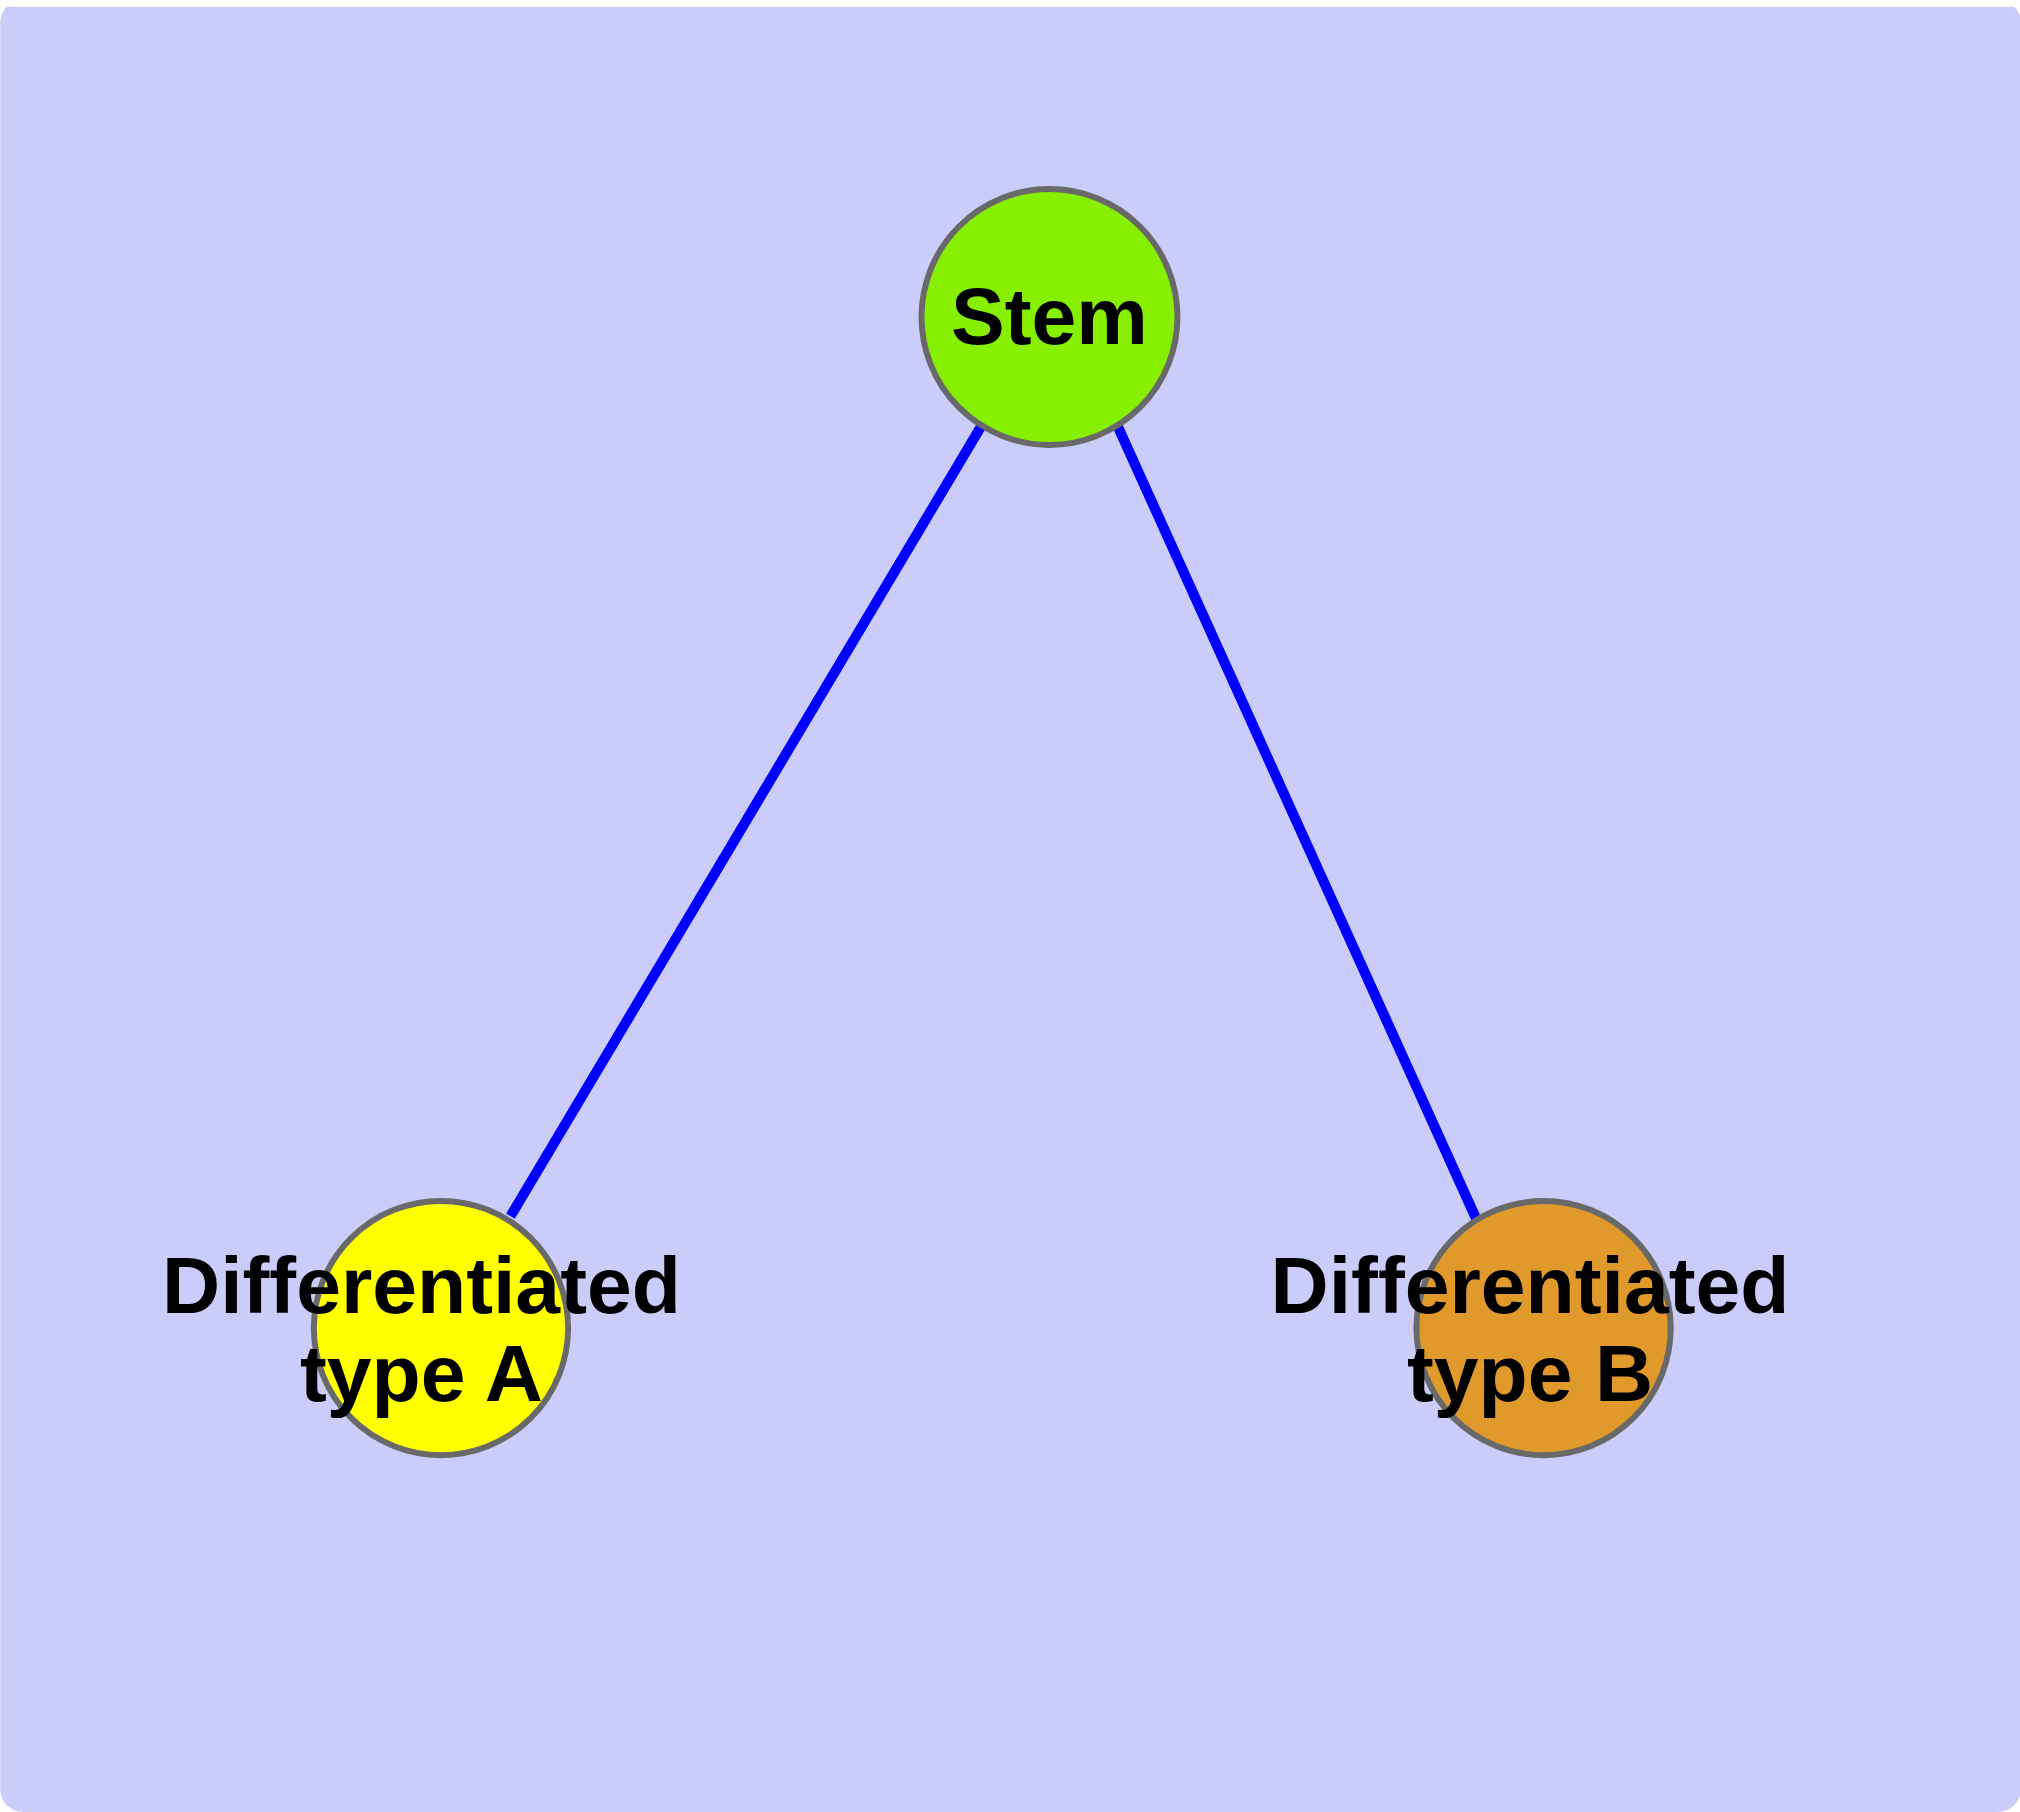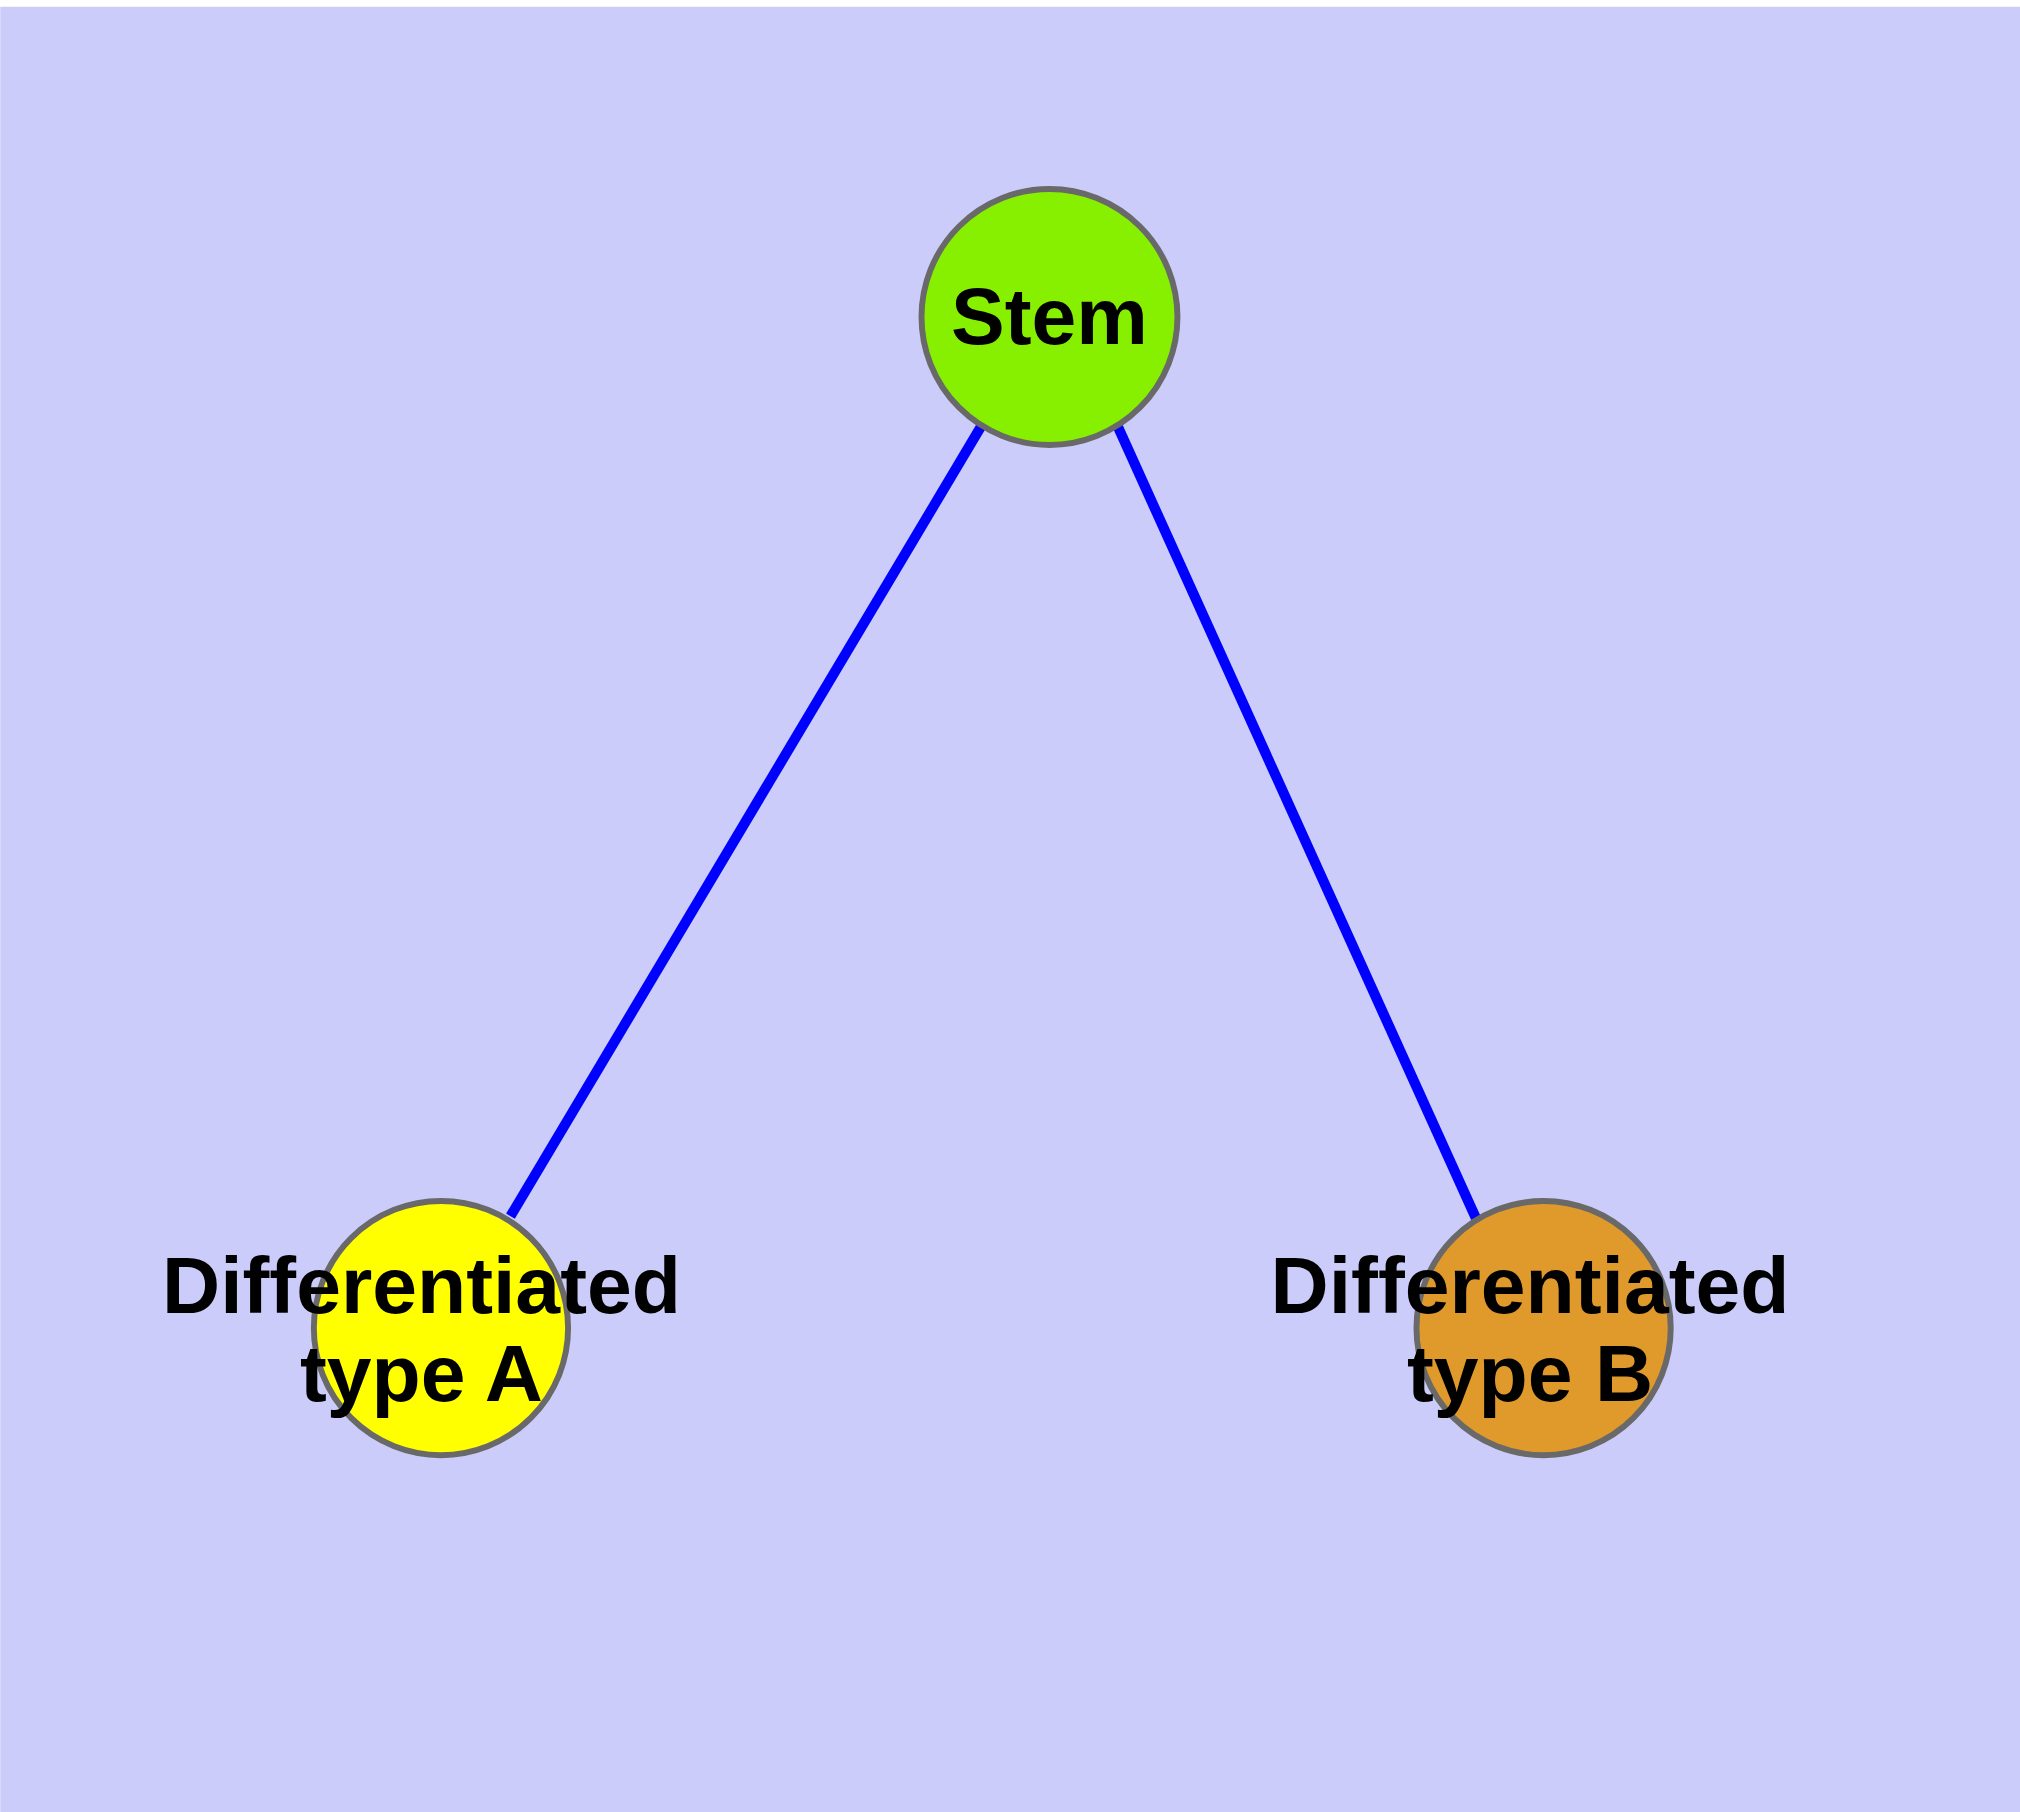--- a/index.html
+++ b/index.html
@@ -33,21 +33,21 @@
     paint-order: normal;
     white-space: pre;
   }
   .edge-line {
     stroke-linecap: butt;
   }
 </style>
 </head>
 <body style="background: rgb(255, 255, 255);">
 
-<div id="canvas-wrap" style="width: 2021px; height: 1812px; background: rgb(255, 255, 255);">
+<div id="canvas-wrap" style="width: 2021px; height: 1812px; background: rgb(255, 255, 255); border-radius: 23px;">
   <svg id="graph-svg" viewBox="0 0 2384 2138" xmlns="http://www.w3.org/2000/svg" style="width: 2021px; height: 1812px;">
 
     <rect id="bg-plate" x="0" y="8" width="2384" height="2130" fill="#ccccfa"></rect>
 
     <g id="edges-group">
       <line class="edge-line" x1="1158" y1="502" x2="602" y2="1435" stroke="#0000ff" stroke-width="12"></line>
       <line class="edge-line" x1="1318" y1="502" x2="1741" y2="1437" stroke="#0000ff" stroke-width="12"></line>
     </g>
 
     <g id="nodes-group">

